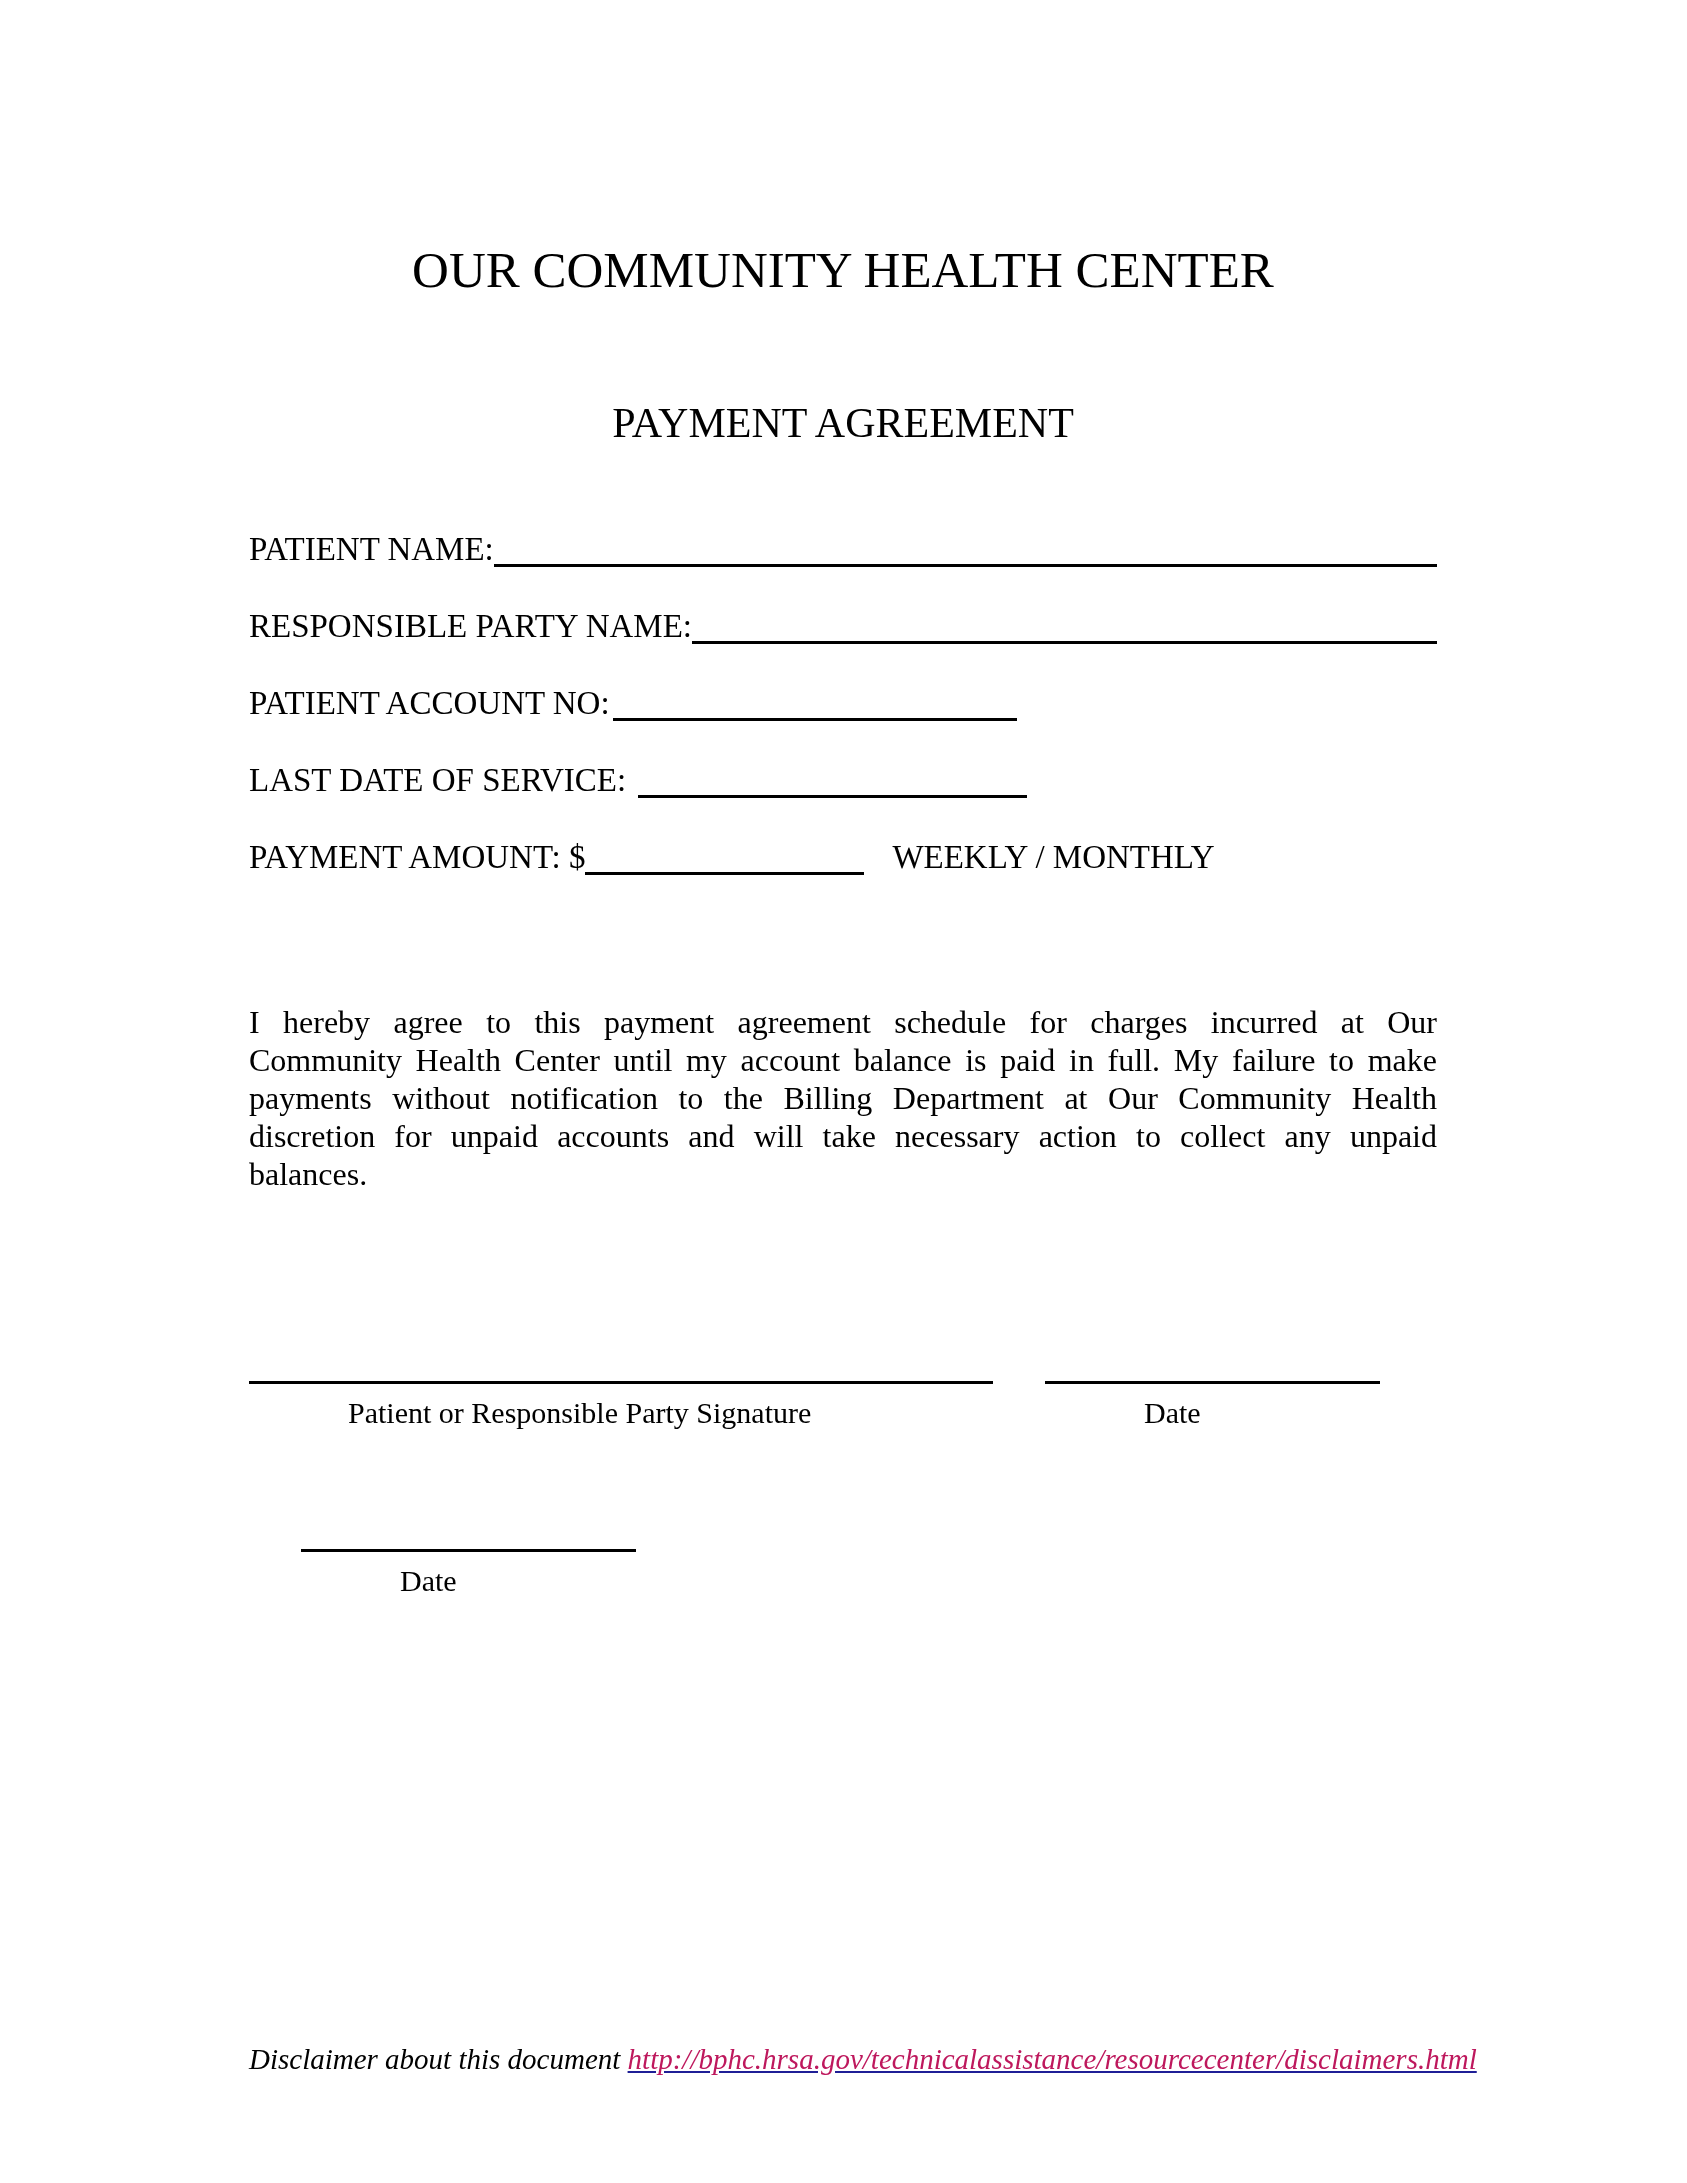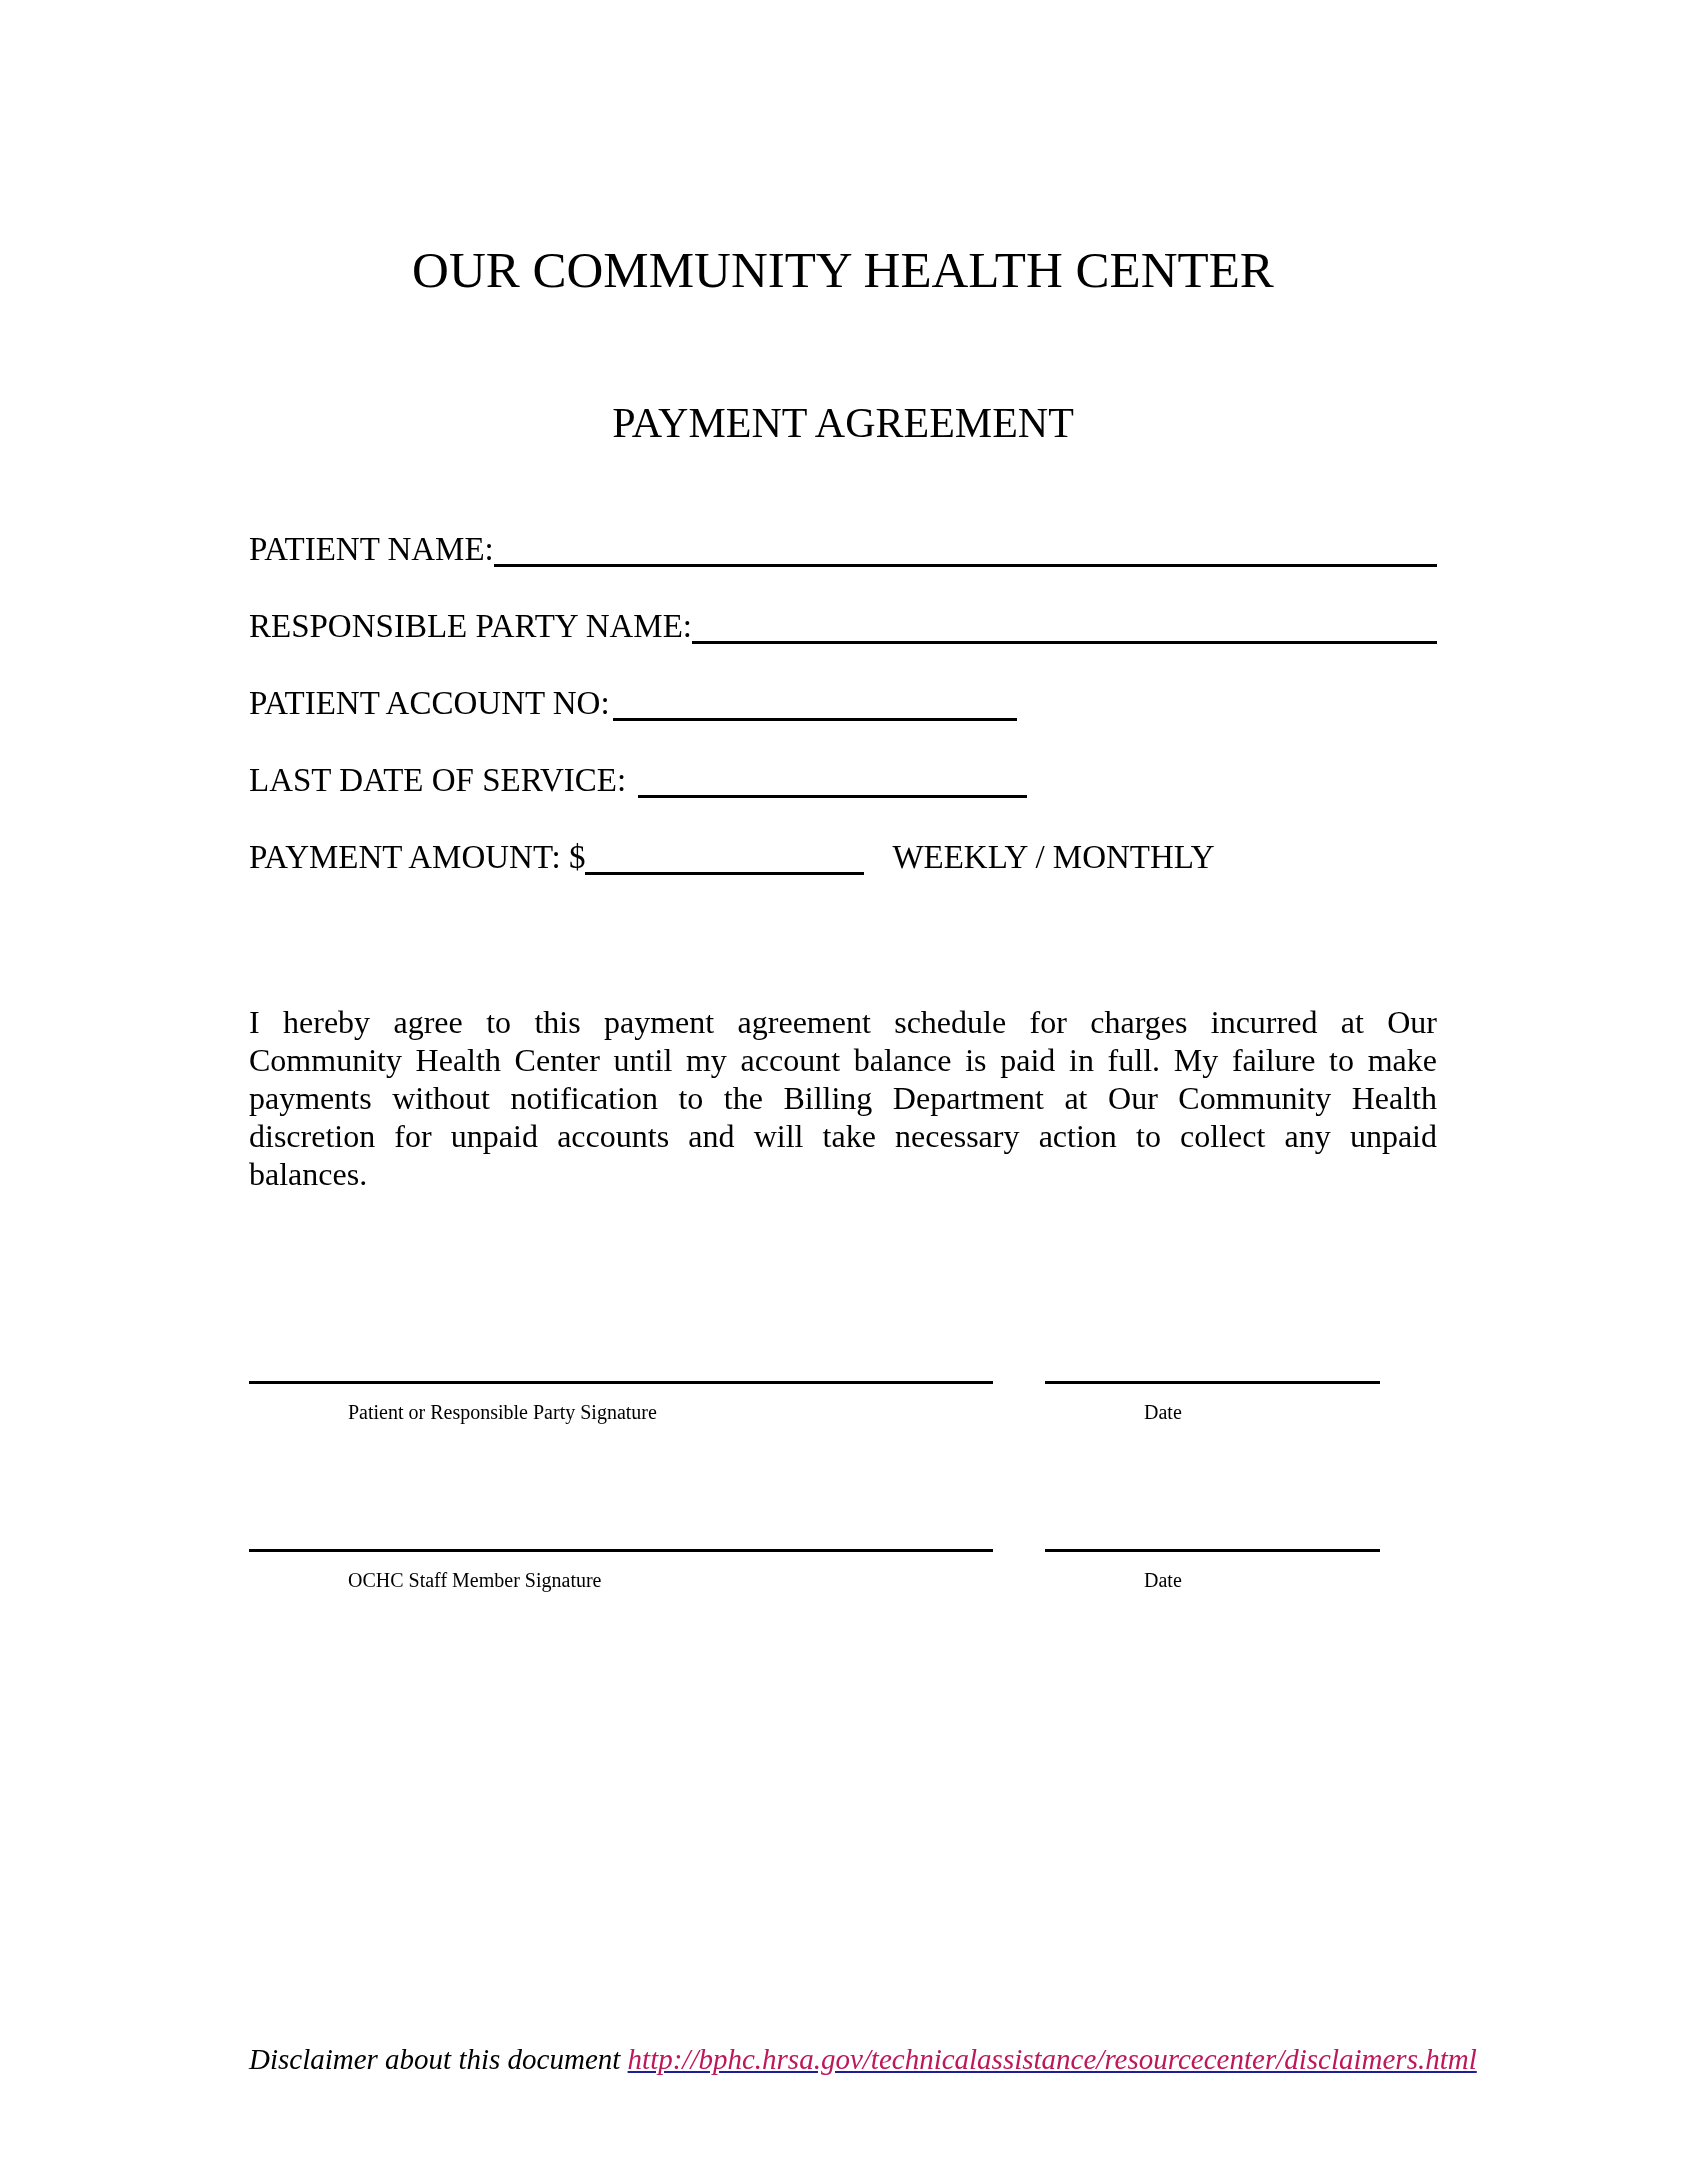--- a/index.html
+++ b/index.html
@@ -81,21 +81,21 @@
   }
   .sigrow.row1 { top: 1381px; }
   .sigrow.row2 { top: 1549px; }
   .sigcol-sig { width: 744px; }
   .sigspacer { width: 52px; }
   .sigcol-date { width: 335px; }
   .sigline { height: 0; border-top: 3.5px solid #000; }
   .siglabel {
     margin-top: 10.5px;
     padding-left: 99px;
-    font-size: 20px;
+    font-size: 30px;
     line-height: 35px;
     white-space: nowrap;
   }
   .disclaimer {
     position: absolute;
     top: 2040px; left: 249px; width: 1223px;
     font-size: 29px;
     line-height: 38px;
     font-style: italic;
     white-space: nowrap;
@@ -153,24 +153,20 @@
       <div class="siglabel">Patient or Responsible Party Signature</div>
     </div>
     <div class="sigspacer"></div>
     <div class="sigcol-date">
       <div class="sigline"></div>
       <div class="siglabel">Date</div>
     </div>
   </div>
 
   <div class="sigrow row2">
-    <div class="sigcol-sig">
-      <div class="sigline"></div>
-      <div class="siglabel">OCHC Staff Member Signature</div>
-    </div>
     <div class="sigspacer"></div>
     <div class="sigcol-date">
       <div class="sigline"></div>
       <div class="siglabel">Date</div>
     </div>
   </div>
 
   <div class="disclaimer">
     <span>Disclaimer about this document </span><span class="disclaimer-link">http://bphc.hrsa.gov/technicalassistance/resourcecenter/disclaimers.html</span>
   </div>

